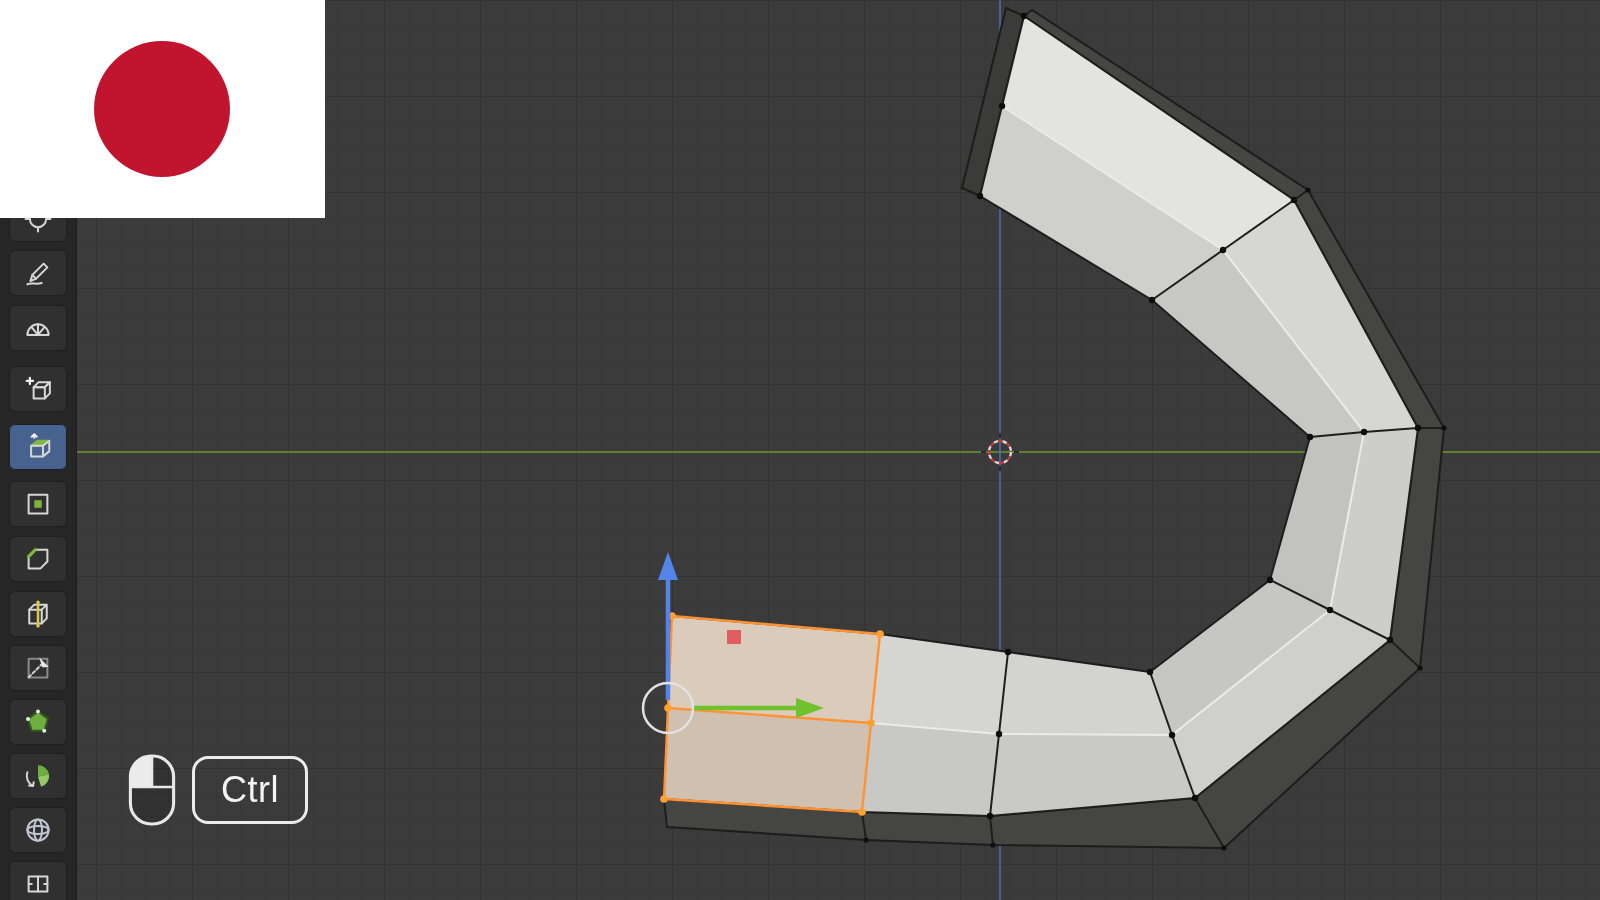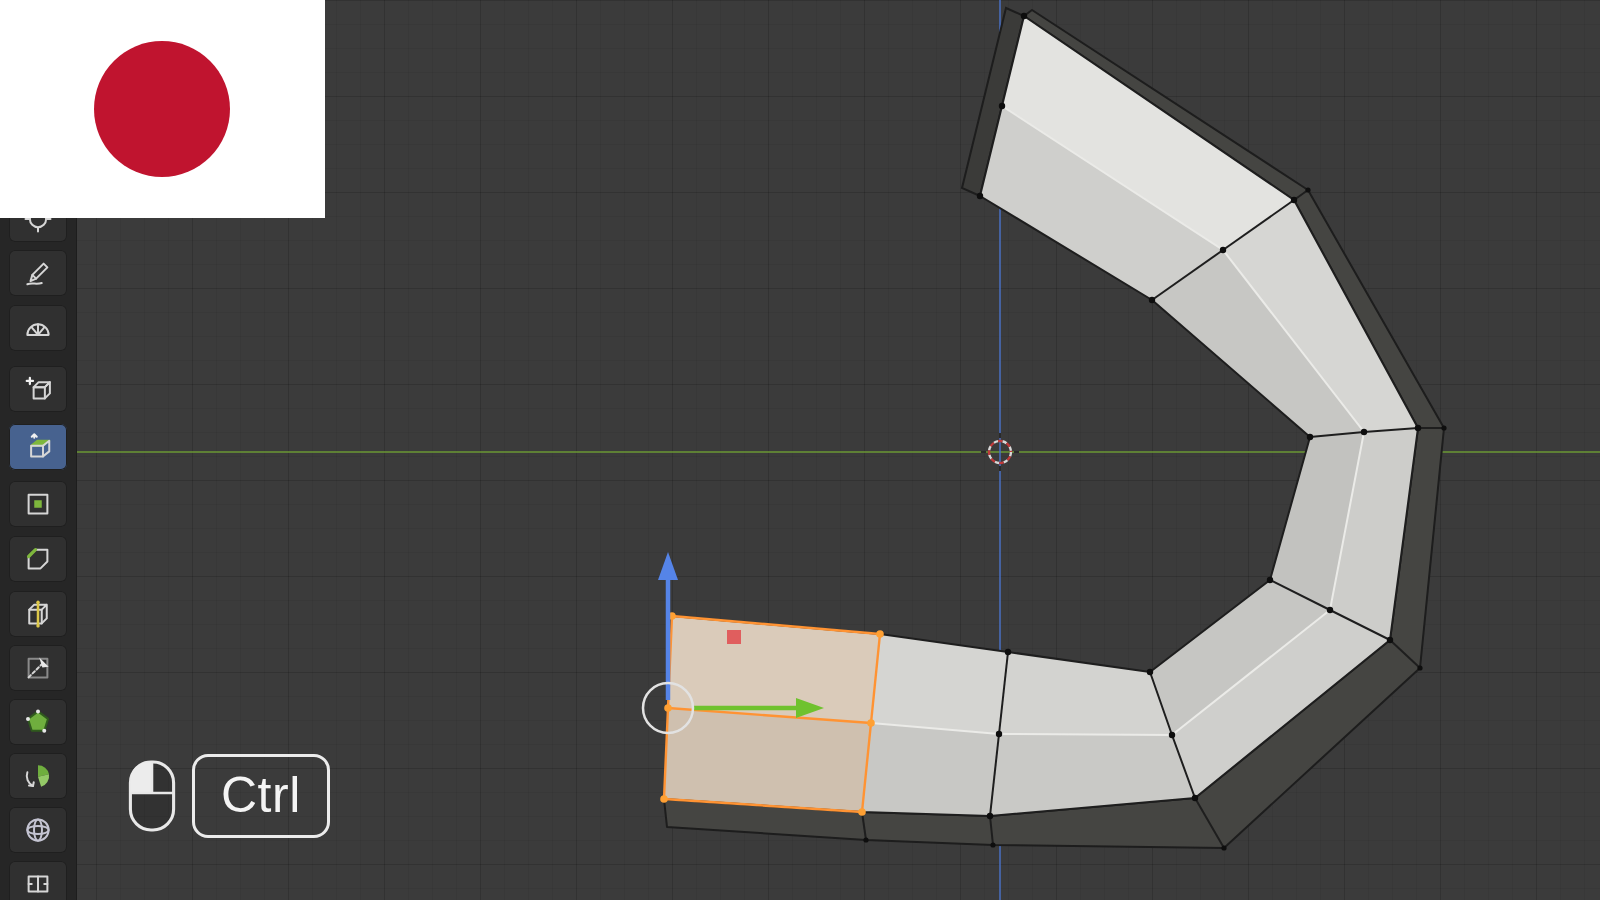--- a/index.html
+++ b/index.html
@@ -27,21 +27,21 @@
   }
   .tool-btn.active{background:#47628f;}
   .tool-icon{stroke:#d6d6d6;fill:none;stroke-width:1.6;stroke-linejoin:round;stroke-linecap:round;}
   
   .flag{position:absolute;left:0;top:0;width:325px;height:218px;background:#ffffff;z-index:6;}
   .flag-disc{position:absolute;left:94px;top:41px;width:136px;height:136px;border-radius:50%;background:#c0142f;}
   
   .screencast{position:absolute;left:128px;top:754px;z-index:4;display:flex;align-items:center;gap:16px;}
   .key-badge{
     display:inline-block;padding:10px 26px;border:3px solid #ececec;border-radius:16px;
-    color:#f4f4f4;font-size:50px;line-height:1.15;letter-spacing:0.5px;
+    color:#f4f4f4;font-size:36px;line-height:1.15;letter-spacing:0.5px;
   }
 </style>
 </head>
 <body>
 
 <div class="stage">
 
   <svg class="scene" width="1600" height="900" viewBox="0 0 1600 900">
 
     <line x1="0" y1="452" x2="1600" y2="452" stroke-width="1.6" opacity="0.9" stroke="#71a233"></line>

